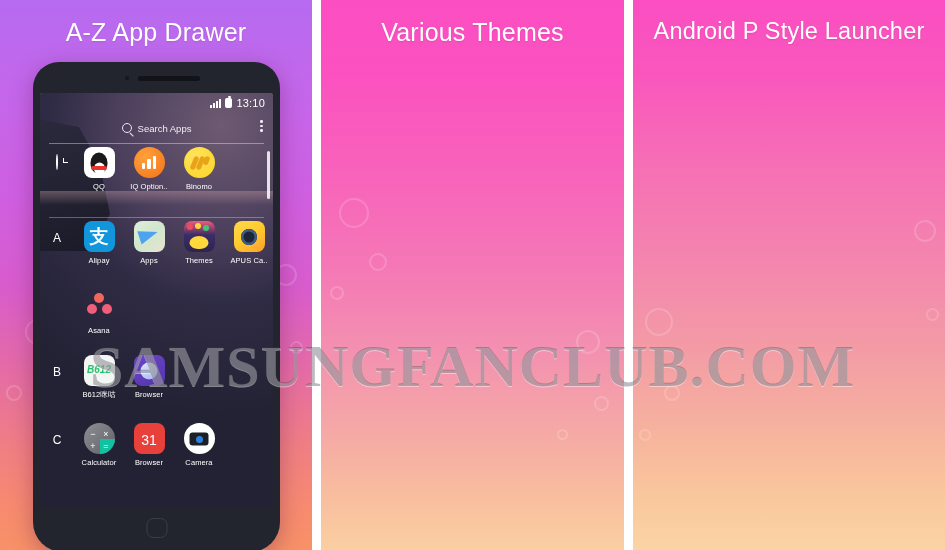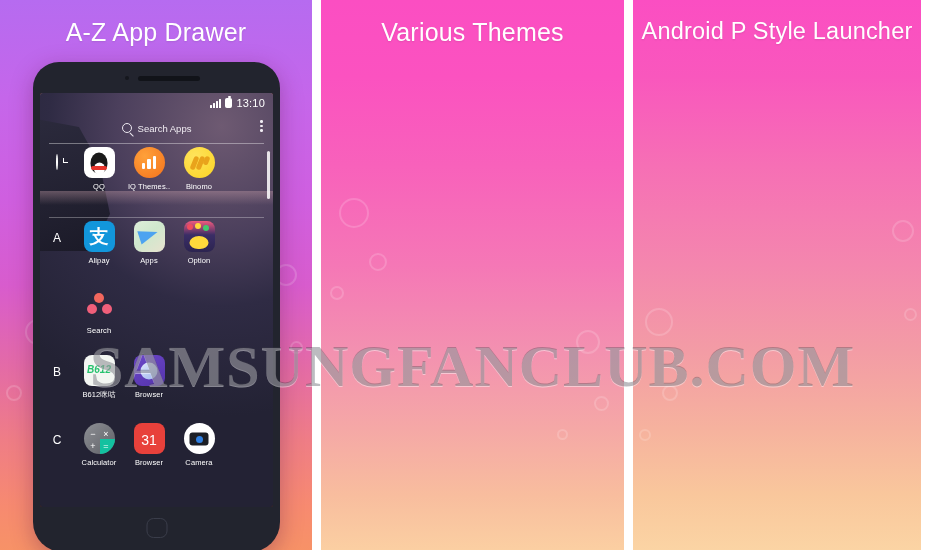--- a/index.html
+++ b/index.html
@@ -9,21 +9,21 @@
     overflow: hidden;
     background: #fff;
   }
   .board { position: relative; width: 945px; height: 550px; display: flex; background: #ffffff; }
 
   
   .panel { position: relative; height: 550px; overflow: hidden; }
   .p1 { width: 312px; background: linear-gradient(180deg,#b66bf0 0%,#c566ea 18%,#cf5fe0 36%,#d85ccd 52%,#e36aa8 66%,#ef7d86 80%,#f78a70 92%,#f79267 100%); }
   .divider { width: 9px; height: 550px; background: #ffffff; flex: 0 0 9px; }
   .p2 { width: 303px; background: linear-gradient(180deg,#fb4ec2 0%,#fb52c0 14%,#f861bb 30%,#f577b6 48%,#f391b0 64%,#f5a8a6 78%,#f8bd9e 90%,#fbcfa2 100%); }
-  .p3 { width: 288px; background: linear-gradient(180deg,#fb4ec2 0%,#f957bd 14%,#f66fb5 30%,#f486ae 48%,#f39ca5 64%,#f6b29e 78%,#f9c79c 90%,#fbd4a4 100%); padding-left: 7px; }
+  .p3 { width: 312px; background: linear-gradient(180deg,#fb4ec2 0%,#f957bd 14%,#f66fb5 30%,#f486ae 48%,#f39ca5 64%,#f6b29e 78%,#f9c79c 90%,#fbd4a4 100%); padding-left: 7px; }
 
   
   .bubbles { position: absolute; inset: 0; pointer-events: none; opacity: .30; }
   .bubbles i { position: absolute; border-radius: 50%; border: 2px solid rgba(255,255,255,.55); }
 
   .panel-title {
     position: absolute; top: 18px; left: 0; right: 0; text-align: center;
     color: #ffffff; font-size: 25px; font-weight: 400; letter-spacing: .2px;
     text-shadow: 0 1px 2px rgba(0,0,0,.10);
     white-space: nowrap;
@@ -210,21 +210,21 @@
                   <span class="scarf"></span>
                 </div>
               <div class="lb">QQ</div>
             </div>
             <div class="app">
               <div class="ic circle ic-iq">
                   <i class="b"></i>
                   <i class="b"></i>
                   <i class="b"></i>
                 </div>
-              <div class="lb">IQ Themes..</div>
+              <div class="lb">IQ Option..</div>
             </div>
             <div class="app">
               <div class="ic circle ic-bin">
                   <i class="m"></i>
                   <i class="m"></i>
                   <i class="m"></i>
                 </div>
               <div class="lb">Binomo</div>
             </div>
           </div>
@@ -243,35 +243,41 @@
                 </div>
               <div class="lb">Apps</div>
             </div>
             <div class="app">
               <div class="ic ic-anipop">
                 <i class="dot" style="left:3px;top:3px;width:6px;height:6px;background:#f04c5e"></i>
                 <i class="dot" style="left:11px;top:2px;width:6px;height:6px;background:#ffd93b"></i>
                 <i class="dot" style="left:19px;top:4px;width:6px;height:6px;background:#43c86e"></i>
                 <span class="chick"></span>
               </div>
-              <div class="lb">Option</div>
+              <div class="lb">Themes</div>
+            </div>
+            <div class="app">
+              <div class="ic ic-apus">
+                  <span class="lens"></span>
+                </div>
+              <div class="lb">APUS Ca..</div>
             </div>
           </div>
         </div>
 
         <div class="row" style="top:198px">
           <div class="idx"></div>
           <div class="apps">
             <div class="app">
               <div class="ic ic-asana">
                 <i style="left:10.5px;top:2px;background:#f2675d"></i>
                 <i style="left:3px;top:13px;background:#f05f7a"></i>
                 <i style="left:18px;top:13px;background:#f05f7a"></i>
               </div>
-              <div class="lb">Search</div>
+              <div class="lb">Asana</div>
             </div>
           </div>
         </div>
 
         <div class="row" style="top:262px">
           <div class="idx">B</div>
           <div class="apps">
             <div class="app">
               <div class="ic ic-b612">
                   <span class="t">B612</span>

